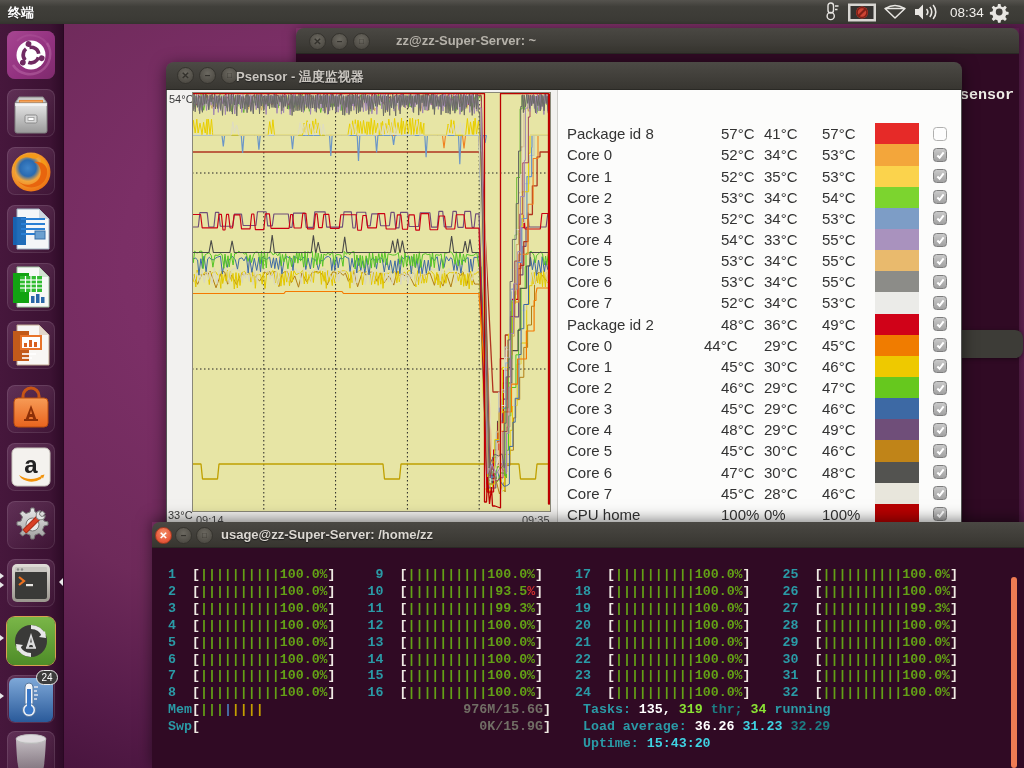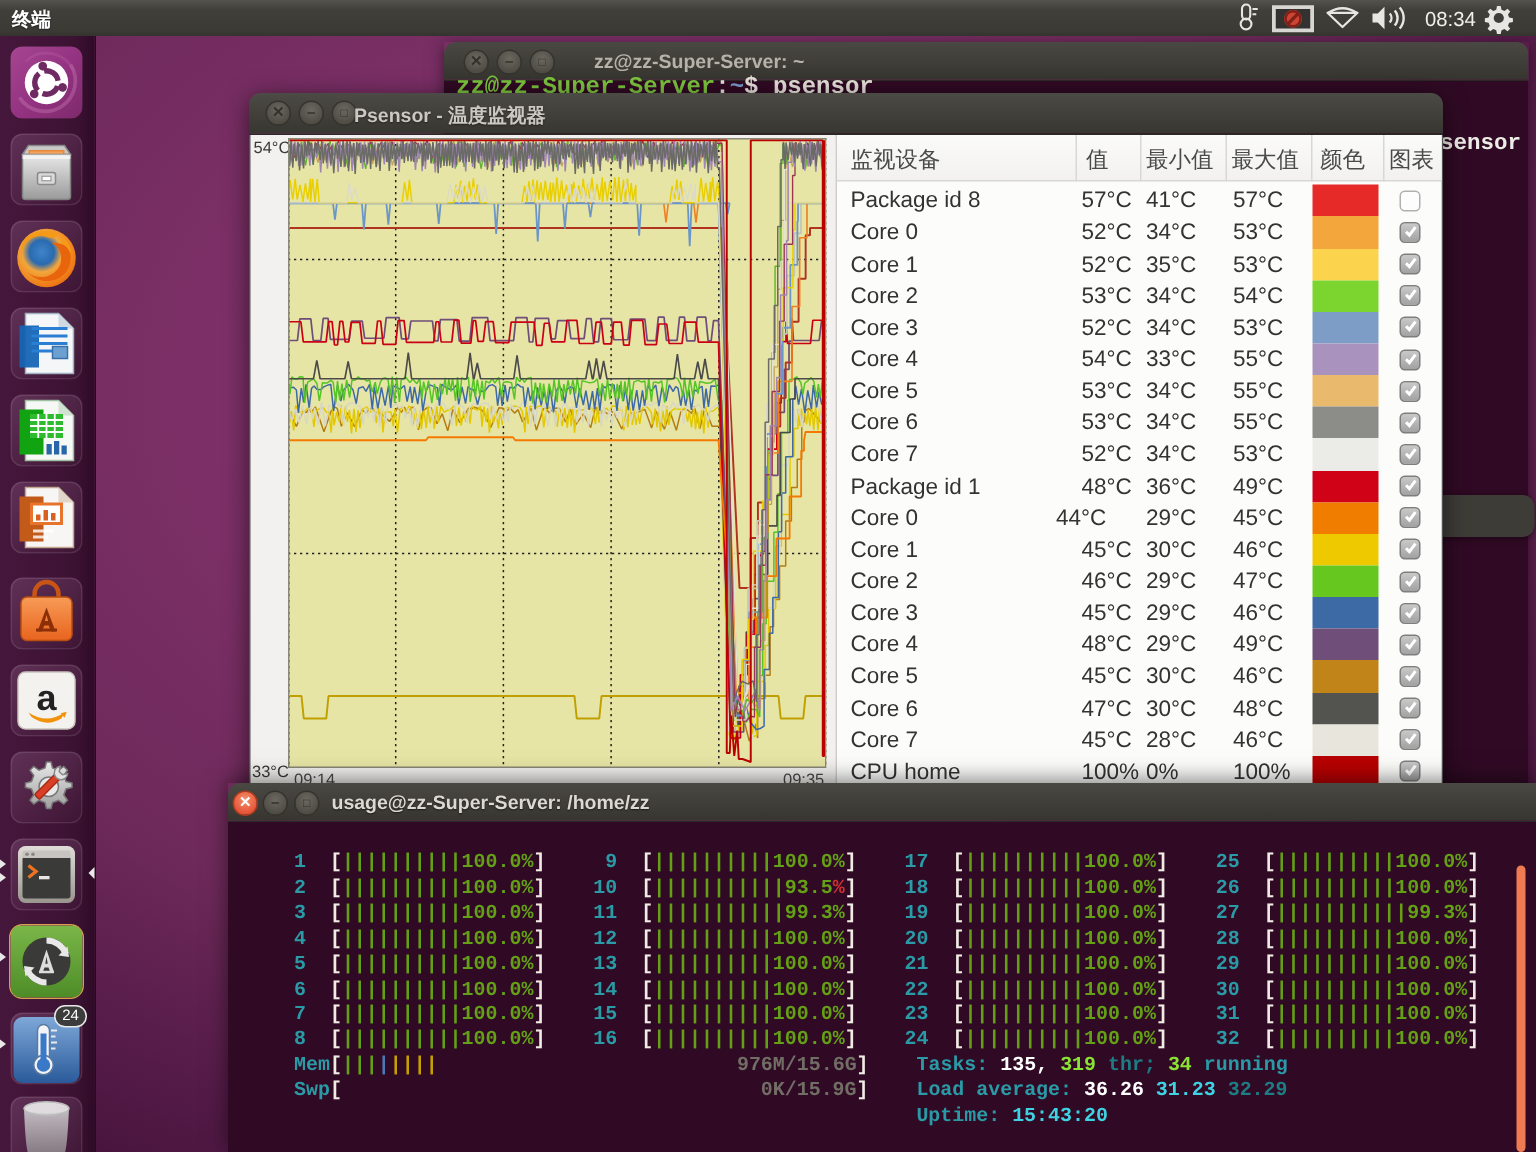--- a/index.html
+++ b/index.html
@@ -49,21 +49,21 @@
 .cb.cbe { background:#fdfdfd; border:1px solid #b0b0af; }
 
 
 #termfront { position:absolute; left:152px; top:522px; width:872px; height:246px; z-index:20;
   box-shadow:0 -2px 14px rgba(0,0,0,0.5); }
 #termfront .tb { position:absolute; left:0; top:0; right:0; height:26px; border-radius:8px 0 0 0;
   background:linear-gradient(#4a4843,#3d3b36 70%,#37352f); border-bottom:1px solid #2a2925; }
 #termfront .tb .t { position:absolute; left:69px; top:5px; color:#dcd8d2; text-shadow:0 1px 1px #1a1a1a; }
 #termfront .body { position:absolute; left:0; top:26px; right:0; bottom:0; background:#300a24; }
 #htop { position:absolute; left:8px; top:19px; font-family:"Liberation Mono",monospace;
-  font-size:13.3px; line-height:16.9px; white-space:pre; color:#e8e4dc; font-weight:bold;margin-left:28px; }
+  font-size:13.3px; line-height:16.9px; white-space:pre; color:#e8e4dc; font-weight:bold; }
 #htop i { font-style:normal; }
 #htop .c { color:#2a9aa6; } #htop .ct { color:#1d7d84; } #htop .w { color:#f0ebe4; }
 #htop .g { color:#63a016; } #htop .r { color:#cf3030; } #htop .gy { color:#716e65; }
 #htop .bl { color:#4a7ab5; } #htop .yl { color:#c4a000; }
 #htop .wb { color:#ffffff; font-weight:bold; } #htop .gb { color:#8ae234; font-weight:bold; }
 #htop .cy { color:#3fd2e2; font-weight:bold; }
 #scrollbar { position:absolute; right:7px; top:29px; width:6px; bottom:0; background:#ef7b53; border-radius:3px;}
 .mono { font-family:"Liberation Mono",monospace; font-weight:bold; }
 </style></head>
 <body>
@@ -76,21 +76,20 @@
       </div>
     <div class="wbtn grey" style="left:35px">
         <span>–</span>
       </div>
     <div class="wbtn grey" style="left:57px">
         <span style="font-size:8px">□</span>
       </div>
     <div class="t win-title">zz@zz-Super-Server: ~</div>
   </div>
   <div class="body">
-    <div class="mono" style="position:absolute;left:8px;top:-5px;font-size:16px;color:#e8e4dc"><span style="color:#7cc63e">zz@zz-Super-Server</span><span style="color:#e8e4dc">:</span><span style="color:#7a9ccc">~</span><span>$ psensor</span></div>
     <div class="mono" style="position:absolute;left:664px;top:33px;font-size:15px;color:#eeece6">sensor</div>
   </div>
 </div>
 <div id="greybar"></div>
 
 <div id="psensor">
   <div class="tb">
     <div class="wbtn grey" style="left:11px">
         <span>✕</span>
       </div>
@@ -138,33 +137,20 @@
           <path d="M0.0,3.7 L2.0,15.1 L4.4,3.0 L6.9,14.8 L9.0,2.4 L11.7,18.3 L14.5,2.4 L16.7,16.9 L18.5,4.0 L21.0,12.0 L23.7,2.9 L25.8,13.3 L27.9,2.2 L30.3,10.4 L32.1,2.9 L33.9,15.7 L37.0,4.4 L40.0,19.9 L42.6,4.5 L45.6,14.9 L48.6,4.2 L51.8,20.6 L54.7,2.3 L56.5,11.9 L59.1,3.9 L61.8,11.1 L64.0,3.3 L66.4,14.2 L69.6,2.6 L71.8,17.1 L74.6,4.3 L76.5,13.6 L79.3,3.3 L80.9,10.7 L83.3,3.6 L85.9,16.2 L88.5,3.5 L91.8,12.4 L94.5,3.9 L97.0,17.3 L99.3,4.1 L102.5,15.4 L105.1,3.9 L107.3,14.7 L110.5,2.3 L112.1,19.3 L115.3,2.3 L117.4,19.3 L119.9,3.0 L123.3,10.3 L126.2,4.4 L128.7,20.5 L131.9,4.9 L134.7,11.7 L137.2,3.7 L140.5,16.1 L143.7,4.0 L145.6,13.9 L147.3,2.7 L149.1,18.6 L150.8,4.1 L153.4,13.7 L155.3,3.0 L157.7,18.4 L159.6,4.5 L162.9,12.2 L165.1,3.4 L166.9,19.3 L168.5,3.5 L170.2,11.1 L173.5,4.8 L175.2,13.3 L177.4,3.6 L179.1,19.4 L181.3,4.8 L183.3,15.0 L186.5,2.2 L189.1,13.5 L190.8,3.2 L193.9,10.4 L196.0,4.7 L199.0,14.4 L200.7,4.6 L203.0,14.5 L205.3,3.8 L207.6,15.5 L210.6,2.9 L212.7,13.2 L215.9,3.6 L218.1,15.0 L219.8,3.7 L222.8,11.0 L225.5,2.0 L228.4,11.7 L230.4,4.4 L233.1,18.1 L234.7,2.0 L237.2,11.8 L239.5,3.2 L242.6,17.2 L244.4,3.2 L246.4,14.3 L249.7,4.1 L252.7,11.6 L254.8,4.9 L258.0,19.2 L260.5,5.0 L263.8,19.2 L266.8,3.6 L269.4,19.8 L272.0,2.4 L273.6,16.4 L276.8,2.8 L280.0,18.4 L281.8,3.9 L284.8,14.7 L287.0,4.7 L289.3,4.7 L297.8,384.0 L300.4,378.2 L303.3,383.0 L305.9,374.0 L308.9,376.6 L312.4,371.5 L313.1,384.0 L313.1,315.9 L316.5,315.9 L316.5,267.0 L319.8,267.0 L319.8,208.6 L322.7,208.6 L322.7,143.0 L324.7,143.0 L324.7,85.5 L328.1,85.5 L328.1,16.9 L330.0,16.9 L330.0,3.7 L330.5,4.7 L332.9,17.7 L335.7,2.9 L338.4,11.4 L341.7,5.0 L345.0,20.4 L347.7,2.3 L349.5,10.9 L352.7,3.6 L355.0,13.1" fill="none" stroke="#62b52c" stroke-width="0.95" stroke-linejoin="bevel"></path>
           <path d="M0.0,3.0 L2.1,12.2 L5.8,3.4 L9.6,14.4 L12.9,3.4 L14.9,11.3 L18.7,1.9 L22.1,10.0 L24.0,3.3 L26.6,14.9 L29.1,3.2 L32.8,17.4 L36.2,1.6 L38.8,13.6 L42.2,1.6 L45.2,15.2 L48.8,2.0 L51.3,12.9 L53.2,4.0 L56.6,12.4 L59.9,2.5 L63.7,10.3 L66.4,3.6 L69.7,10.4 L73.6,3.8 L77.1,10.2 L80.9,3.6 L84.0,10.2 L87.5,3.2 L90.8,10.6 L93.2,1.9 L95.2,14.8 L97.7,4.0 L101.3,13.9 L103.2,2.7 L106.0,9.7 L109.8,3.6 L112.5,16.0 L115.6,3.0 L117.8,16.5 L120.3,1.7 L123.5,11.9 L126.3,2.7 L128.5,9.3 L131.6,2.0 L135.3,14.7 L138.6,2.9 L142.3,9.5 L145.3,2.3 L147.2,16.9 L150.2,3.4 L153.6,9.8 L156.5,2.4 L158.4,14.6 L161.6,2.9 L164.0,11.9 L166.9,2.5 L170.2,12.1 L173.8,3.0 L177.0,12.2 L179.7,3.7 L183.5,16.0 L187.0,4.0 L189.1,11.8 L191.6,2.4 L194.0,9.9 L197.5,2.8 L200.6,16.4 L202.6,2.6 L205.4,12.4 L207.9,3.9 L209.8,13.0 L213.3,3.3 L215.2,9.9 L217.3,2.6 L220.0,16.6 L223.9,2.9 L226.1,15.7 L229.4,3.8 L232.0,14.4 L235.5,2.7 L238.3,15.2 L240.6,3.3 L243.6,16.4 L245.7,3.6 L249.1,15.6 L252.7,2.7 L255.5,11.4 L258.6,1.5 L261.4,18.0 L263.9,1.9 L266.6,15.5 L270.1,1.8 L273.0,16.5 L276.6,3.2 L279.1,9.8 L281.7,2.0 L285.4,9.9 L289.3,9.9 L299.9,378.0 L302.6,381.1 L305.0,370.8 L307.1,364.7 L308.2,378.0 L308.2,313.5 L314.1,313.5 L314.1,257.8 L318.0,257.8 L318.0,198.8 L323.0,198.8 L323.0,137.6 L328.6,137.6 L328.6,82.3 L331.1,82.3 L331.1,21.0 L334.0,21.0 L334.0,3.0 L334.5,2.1 L336.6,11.9 L340.2,3.5 L342.4,11.7 L345.2,2.7 L347.3,10.9 L350.1,3.5 L353.7,10.9 L355.8,3.2" fill="none" stroke="#e4e2d0" stroke-width="0.9" stroke-linejoin="bevel"></path>
           <path d="M0.0,3.8 L4.8,13.2 L7.4,3.9 L10.4,13.1 L13.5,2.4 L16.7,8.8 L19.4,3.3 L23.0,8.7 L27.0,3.6 L30.2,11.3 L33.6,2.1 L37.3,8.9 L41.0,3.9 L43.8,13.1 L46.8,4.0 L50.6,10.1 L55.4,2.8 L58.0,11.8 L61.7,3.3 L66.8,9.4 L69.4,2.6 L73.4,14.0 L76.5,2.7 L79.8,13.1 L84.6,2.5 L89.6,8.1 L92.8,1.6 L95.9,13.4 L101.1,3.0 L105.2,10.7 L108.7,2.8 L112.9,9.0 L117.8,3.2 L122.6,9.1 L126.4,3.3 L131.2,9.9 L134.1,2.6 L137.8,10.6 L140.6,2.2 L145.1,13.8 L148.4,2.0 L152.9,13.3 L156.2,2.9 L161.3,13.3 L165.3,3.0 L169.3,11.2 L172.7,4.0 L177.2,10.9 L180.2,1.7 L183.7,11.0 L188.3,3.9 L191.0,11.7 L195.7,3.2 L200.1,8.8 L204.0,3.1 L206.7,8.6 L209.3,1.7 L212.9,12.1 L217.6,3.8 L221.8,13.7 L225.8,2.9 L228.2,10.1 L230.9,3.4 L233.7,8.4 L236.5,2.0 L239.9,13.1 L243.7,2.7 L246.7,10.5 L249.4,3.6 L252.9,11.9 L256.3,2.4 L259.2,9.2 L264.3,2.8 L268.8,11.4 L271.9,2.0 L276.4,12.9 L279.4,2.9 L282.3,11.3 L284.7,3.5 L289.3,3.5 L298.1,386.0 L300.3,372.3 L303.4,388.9 L305.4,388.7 L308.5,385.5 L311.0,386.0 L311.0,339.5 L315.1,339.5 L315.1,284.8 L318.4,284.8 L318.4,224.5 L322.8,224.5 L322.8,169.0 L327.7,169.0 L327.7,122.1 L330.8,122.1 L330.8,70.8 L336.4,70.8 L336.4,25.0 L338.0,25.0 L338.0,3.8 L338.5,2.9 L342.4,11.6 L346.3,3.2 L350.3,11.3 L353.3,1.8 L357.0,13.3" fill="none" stroke="#9c3456" stroke-width="0.9" stroke-linejoin="bevel"></path>
           <path d="M0.0,2.4 L1.2,17.2 L2.3,2.0 L3.7,12.0 L4.6,2.3 L5.5,13.3 L6.3,3.1 L7.1,18.7 L8.4,3.4 L9.5,18.3 L10.5,2.9 L11.8,13.6 L13.1,3.3 L14.6,18.4 L15.8,3.8 L16.8,15.5 L17.9,3.7 L19.2,13.2 L20.7,4.4 L21.8,22.9 L23.1,2.7 L23.9,11.2 L25.1,3.7 L26.3,20.4 L27.4,3.7 L28.6,18.6 L29.8,3.5 L31.0,12.1 L32.3,3.6 L33.4,22.6 L34.5,2.0 L35.7,15.3 L36.5,4.2 L37.4,19.5 L38.2,3.1 L39.8,12.1 L41.2,1.5 L42.8,21.9 L43.9,3.4 L45.0,13.0 L46.0,2.8 L47.5,12.4 L48.6,2.9 L49.8,20.5 L51.0,2.5 L52.6,18.2 L53.5,3.1 L55.0,11.6 L56.2,3.0 L57.2,12.9 L58.1,2.8 L59.2,18.2 L60.1,3.4 L61.2,20.5 L62.6,2.2 L64.2,17.6 L65.2,2.3 L66.5,16.2 L67.8,2.3 L69.2,14.2 L70.7,2.8 L71.7,17.9 L72.9,3.1 L74.1,22.4 L75.4,1.8 L77.0,11.2 L77.7,4.0 L78.7,11.4 L79.6,3.0 L81.0,11.2 L81.9,1.5 L82.6,14.8 L83.7,4.4 L85.0,21.3 L86.2,4.2 L87.5,13.9 L88.5,2.9 L89.4,22.1 L90.5,2.1 L91.6,20.7 L92.6,3.3 L93.4,13.9 L94.2,3.0 L95.5,13.7 L96.8,3.3 L98.2,22.9 L99.2,4.5 L100.3,17.1 L101.2,1.8 L102.4,12.2 L103.2,1.8 L104.3,13.4 L105.3,3.8 L106.4,12.8 L107.7,4.5 L108.9,16.3 L110.1,3.6 L111.5,20.4 L112.4,3.8 L113.2,12.5 L114.4,2.1 L115.6,14.4 L117.1,2.8 L118.5,22.3 L119.6,3.8 L120.7,15.8 L121.6,3.5 L123.1,19.3 L124.0,3.1 L125.1,15.7 L126.4,1.5 L127.6,17.1 L128.4,3.7 L129.3,15.8 L130.3,3.3 L131.3,19.2 L132.4,3.9 L133.6,12.3 L134.7,2.3 L135.7,22.4 L136.8,3.7 L137.7,18.6 L138.5,2.2 L139.3,11.3 L140.8,4.4 L141.8,11.2 L143.2,3.5 L143.9,20.2 L144.7,2.2 L146.1,20.2 L147.0,3.0 L148.4,18.2 L149.6,2.1 L150.3,13.3 L151.5,3.3 L152.6,18.6 L153.8,3.4 L154.9,21.1 L156.0,4.1 L157.6,20.9 L158.9,3.6 L160.1,14.0 L160.9,3.5 L161.9,18.3 L163.0,3.3 L164.1,13.9 L165.1,3.6 L166.6,14.8 L167.5,2.8 L168.6,18.6 L170.0,3.8 L171.4,19.7 L172.9,2.8 L174.0,18.8 L175.0,4.0 L176.1,17.7 L177.2,2.6 L177.9,14.3 L179.1,4.4 L179.9,21.8 L181.4,3.9 L182.4,11.2 L183.9,1.7 L184.8,22.3 L186.1,4.0 L187.5,13.1 L188.7,1.8 L189.7,16.9 L191.1,2.4 L192.4,12.7 L193.3,1.7 L194.5,18.0 L195.9,2.8 L197.4,19.7 L198.6,4.1 L199.4,14.5 L200.6,3.3 L202.1,19.1 L202.9,4.3 L204.0,13.5 L205.4,3.4 L206.8,17.6 L207.7,2.9 L208.9,15.2 L210.1,1.9 L211.0,12.4 L211.7,3.1 L213.1,15.8 L214.6,3.3 L215.8,14.4 L217.3,2.5 L218.7,13.9 L220.3,3.5 L221.1,19.8 L222.0,2.7 L223.0,15.0 L224.0,2.0 L225.1,12.1 L226.5,2.6 L227.8,16.1 L229.3,4.1 L230.7,21.1 L232.1,4.3 L233.2,18.1 L234.0,2.6 L235.0,18.5 L235.7,3.8 L236.5,16.1 L237.6,4.0 L238.9,12.8 L240.1,2.2 L241.4,16.0 L242.9,2.8 L243.9,14.7 L245.4,2.5 L246.3,17.4 L247.6,4.3 L248.4,15.0 L249.7,3.0 L251.0,19.1 L251.8,1.7 L252.7,14.6 L253.5,2.4 L254.4,11.3 L255.5,3.8 L256.4,12.1 L257.7,1.7 L258.5,16.9 L259.5,3.9 L260.7,17.3 L261.7,1.6 L263.1,15.7 L264.5,1.8 L265.6,17.5 L266.5,1.7 L268.0,22.3 L269.5,3.1 L270.9,18.2 L272.0,2.0 L273.2,16.3 L274.5,1.6 L275.5,12.4 L276.9,2.9 L277.8,20.4 L279.0,2.4 L280.0,11.0 L280.8,1.6 L282.3,21.5 L283.5,4.3 L284.7,19.2 L285.5,2.8 L286.7,15.9 L289.0,15.9 L295.4,382.0 L298.1,375.6 L299.8,371.8 L301.7,376.5 L304.7,381.7 L308.6,374.8 L312.0,367.5 L314.5,382.0 L314.5,341.2 L317.0,341.2 L317.0,295.1 L318.7,295.1 L318.7,241.4 L321.5,241.4 L321.5,191.8 L325.8,191.8 L325.8,159.6 L328.4,159.6 L328.4,104.6 L332.4,104.6 L332.4,68.4 L333.4,68.4 L333.4,16.1 L336.0,16.1 L336.0,2.4 L336.5,4.4 L337.9,19.5 L339.0,4.3 L340.1,12.3 L341.5,2.0 L342.4,16.5 L343.6,4.1 L344.6,21.8 L345.3,2.1 L346.7,19.0 L348.2,1.9 L349.0,17.5 L350.5,3.6 L351.9,22.5 L352.9,1.8 L354.2,11.7 L355.0,2.4 L355.8,19.2 L356.7,3.8" fill="none" stroke="#9f85b2" stroke-width="1.0" stroke-linejoin="bevel"></path>
           <path d="M0.0,3.7 L1.1,18.8 L2.0,1.9 L3.2,19.8 L4.1,3.8 L5.4,15.4 L6.7,2.7 L7.7,21.7 L9.1,4.4 L10.4,20.3 L11.4,2.2 L12.4,12.2 L13.4,1.7 L14.2,11.7 L15.5,3.2 L16.8,17.9 L18.1,2.8 L19.1,10.1 L20.1,2.0 L21.5,14.7 L22.5,1.9 L23.5,16.9 L24.8,3.8 L25.7,16.5 L27.1,3.5 L28.5,17.4 L29.3,4.5 L30.5,23.4 L31.8,4.4 L33.2,14.0 L33.9,4.3 L35.3,19.3 L36.7,1.9 L38.0,19.1 L39.4,1.6 L40.4,22.1 L41.5,2.6 L42.5,13.0 L43.7,3.3 L44.8,23.9 L45.8,2.8 L46.5,11.8 L47.6,3.2 L48.5,16.7 L49.9,4.4 L50.7,16.1 L51.7,4.4 L53.0,17.1 L54.0,3.4 L55.1,20.7 L56.0,2.5 L56.7,14.9 L57.4,4.4 L58.8,19.4 L60.2,3.8 L61.3,21.9 L62.3,2.6 L63.7,13.4 L64.7,2.5 L65.8,16.0 L66.7,3.2 L67.5,21.9 L68.9,2.4 L69.6,14.0 L71.0,4.5 L71.7,18.6 L72.8,3.7 L73.9,12.4 L75.0,3.8 L75.9,14.1 L76.7,1.7 L77.5,16.7 L78.8,3.3 L80.0,15.5 L80.9,3.7 L82.1,15.6 L82.8,1.7 L83.8,15.9 L84.7,3.2 L85.5,12.1 L86.8,3.2 L88.1,10.2 L89.2,3.7 L89.9,18.8 L90.6,3.3 L91.6,15.4 L92.4,3.7 L93.3,14.4 L94.3,3.6 L95.4,16.9 L96.6,2.7 L98.0,16.7 L99.1,1.9 L100.1,23.5 L100.8,3.4 L101.8,19.8 L103.2,3.4 L104.0,18.6 L105.0,4.3 L105.9,18.8 L107.0,1.5 L107.8,18.4 L108.8,1.9 L109.7,19.8 L111.1,3.9 L112.3,17.9 L113.4,2.3 L114.8,15.6 L115.8,2.3 L116.7,16.5 L117.8,1.9 L118.7,16.3 L119.8,3.3 L120.7,16.0 L121.5,3.8 L122.8,16.7 L123.5,3.3 L124.4,20.3 L125.4,2.1 L126.9,16.4 L128.2,2.5 L129.0,12.0 L129.7,3.9 L131.0,16.0 L131.9,1.6 L132.9,21.2 L133.6,3.1 L134.4,15.2 L135.4,1.5 L136.4,22.0 L137.7,4.3 L138.7,15.1 L139.8,2.2 L140.5,18.1 L141.3,2.6 L142.4,14.5 L143.2,3.9 L144.2,20.1 L145.1,4.3 L146.1,14.6 L147.2,2.8 L148.5,12.3 L149.6,2.3 L150.8,22.9 L151.7,4.1 L152.7,23.3 L154.1,4.5 L154.7,15.3 L155.9,3.8 L157.0,22.6 L157.8,2.2 L159.1,19.2 L160.2,1.7 L160.9,11.8 L161.6,3.0 L162.7,14.3 L163.5,2.0 L164.5,21.8 L165.4,2.3 L166.5,20.7 L167.4,4.4 L168.2,19.5 L169.4,2.6 L170.1,15.4 L171.1,2.1 L172.4,10.5 L173.3,1.7 L174.5,11.2 L175.7,3.1 L176.8,22.3 L177.6,4.2 L178.6,17.1 L179.9,4.3 L181.2,17.6 L182.7,1.6 L183.5,14.1 L184.6,3.3 L185.3,14.5 L186.5,4.1 L187.2,12.6 L188.6,3.2 L189.7,10.1 L190.4,4.0 L191.5,24.0 L192.6,3.6 L193.4,20.5 L194.7,4.0 L195.5,19.5 L196.3,2.1 L197.7,23.4 L198.4,4.0 L199.6,15.9 L200.7,1.8 L201.5,16.6 L202.2,3.6 L203.7,23.9 L204.6,1.7 L205.7,10.8 L207.1,3.1 L208.1,21.9 L209.0,3.8 L210.1,13.4 L211.3,1.6 L212.0,14.9 L213.1,3.4 L214.2,13.1 L215.0,4.1 L216.3,16.3 L217.2,3.7 L218.0,11.5 L218.7,1.6 L219.6,15.4 L220.4,4.1 L221.6,20.6 L222.4,4.3 L223.1,10.5 L223.7,3.2 L224.7,12.5 L226.0,1.7 L226.7,23.1 L227.5,2.5 L228.4,18.6 L229.1,3.2 L230.1,10.8 L231.2,2.5 L232.1,14.4 L233.3,1.8 L234.1,14.4 L235.3,1.7 L236.7,18.1 L238.0,3.1 L239.0,11.5 L239.8,2.0 L241.0,17.3 L241.7,1.5 L242.4,22.5 L243.6,4.4 L244.8,14.2 L245.9,4.5 L247.1,14.4 L248.3,3.0 L249.1,22.7 L250.3,1.5 L251.4,13.5 L252.8,3.7 L254.0,21.0 L255.1,3.7 L256.1,21.2 L256.9,4.4 L258.1,22.2 L259.5,2.7 L260.9,18.7 L261.9,4.0 L262.9,21.2 L263.9,4.1 L265.1,17.4 L266.3,2.3 L267.8,15.0 L268.9,2.1 L269.9,19.4 L271.3,3.0 L272.3,23.1 L273.4,3.6 L274.3,15.1 L275.1,4.0 L276.6,11.9 L277.5,2.0 L278.2,14.2 L279.1,3.8 L280.2,23.4 L281.4,1.9 L282.4,15.3 L283.7,2.5 L284.4,17.0 L285.2,1.7 L286.3,19.8 L287.6,19.8 L297.0,376.0 L299.3,369.0 L302.6,362.2 L306.4,363.9 L310.1,361.9 L312.3,376.0 L312.3,331.2 L314.1,331.2 L314.1,284.9 L316.2,284.9 L316.2,247.9 L318.1,247.9 L318.1,189.5 L320.4,189.5 L320.4,147.4 L324.2,147.4 L324.2,111.6 L326.5,111.6 L326.5,59.0 L328.7,59.0 L328.7,14.5 L330.0,14.5 L330.0,3.7 L330.5,2.8 L331.4,20.6 L332.1,3.2 L333.3,14.8 L334.6,2.6 L335.7,11.4 L336.6,3.2 L337.7,16.5 L338.4,3.1 L339.7,13.8 L340.6,3.4 L341.4,11.4 L342.1,3.4 L343.5,20.8 L344.6,4.1 L345.9,13.8 L346.8,4.4 L348.2,19.0 L349.4,2.5 L350.1,14.6 L350.9,3.4 L352.1,18.8 L353.5,1.5 L354.3,11.4 L355.2,4.2 L356.2,21.2" fill="none" stroke="#6a6a66" stroke-width="1.0" stroke-linejoin="bevel"></path>
           <path d="M1.0,1.5 L292.5,1.5 L292.5,410.0 L294.5,410.0 L295.5,385.0 L297.5,412.0 L299.5,395.0 L300.5,414.0 L303.0,414.0 L308.5,416.0 L308.5,1.5 L356.5,1.5 L356.5,412.0 L357.5,412.0 L357.5,1.5" fill="none" stroke="#bb0000" stroke-width="1.3" stroke-linejoin="bevel"></path>
           <rect x="0.5" y="0.5" width="358" height="419" fill="none" stroke="#8a8878" stroke-width="1"></rect>
         </svg>
       </div>
     <div id="tablepane">
-      <div id="thead">
-        <span style="left:9px">监视设备</span>
-        <span style="left:166px">值</span>
-        <span style="left:206px">最小值</span>
-        <span style="left:263px">最大值</span>
-        <span style="left:322px">颜色</span>
-        <span style="left:368px">图表</span>
-        <div class="sep" style="left:159px"></div>
-        <div class="sep" style="left:202px"></div>
-        <div class="sep" style="left:259px"></div>
-        <div class="sep" style="left:316px"></div>
-        <div class="sep" style="left:364px"></div>
-      </div>
 <div class="trow" style="top:33.2px">
           <span class="tname">Package id 8</span>
           <span class="tv" style="left:163px">57°C</span>
           <span class="tv" style="left:206px">41°C</span>
           <span class="tv" style="left:264px">57°C</span>
           <span class="sw" style="background:#e62a28"></span>
           <span class="cb cbe"></span>
         </div>
 <div class="trow" style="top:54.4px">
           <span class="tname">Core 0</span>
@@ -240,21 +226,21 @@
           <span class="tname">Core 7</span>
           <span class="tv" style="left:163px">52°C</span>
           <span class="tv" style="left:206px">34°C</span>
           <span class="tv" style="left:264px">53°C</span>
           <span class="sw" style="background:#ebebe8"></span>
           <span class="cb"><svg width="9" height="9" viewBox="0 0 10 10">
               <path d="M1.5 5 L4 7.5 L8.5 1.5" stroke="#fff" stroke-width="2.2" fill="none"></path>
             </svg></span>
         </div>
 <div class="trow" style="top:223.6px">
-          <span class="tname">Package id 1</span>
+          <span class="tname">Package id 2</span>
           <span class="tv" style="left:163px">48°C</span>
           <span class="tv" style="left:206px">36°C</span>
           <span class="tv" style="left:264px">49°C</span>
           <span class="sw" style="background:#d00218"></span>
           <span class="cb"><svg width="9" height="9" viewBox="0 0 10 10">
               <path d="M1.5 5 L4 7.5 L8.5 1.5" stroke="#fff" stroke-width="2.2" fill="none"></path>
             </svg></span>
         </div>
 <div class="trow" style="top:244.7px">
           <span class="tname">Core 0</span>

